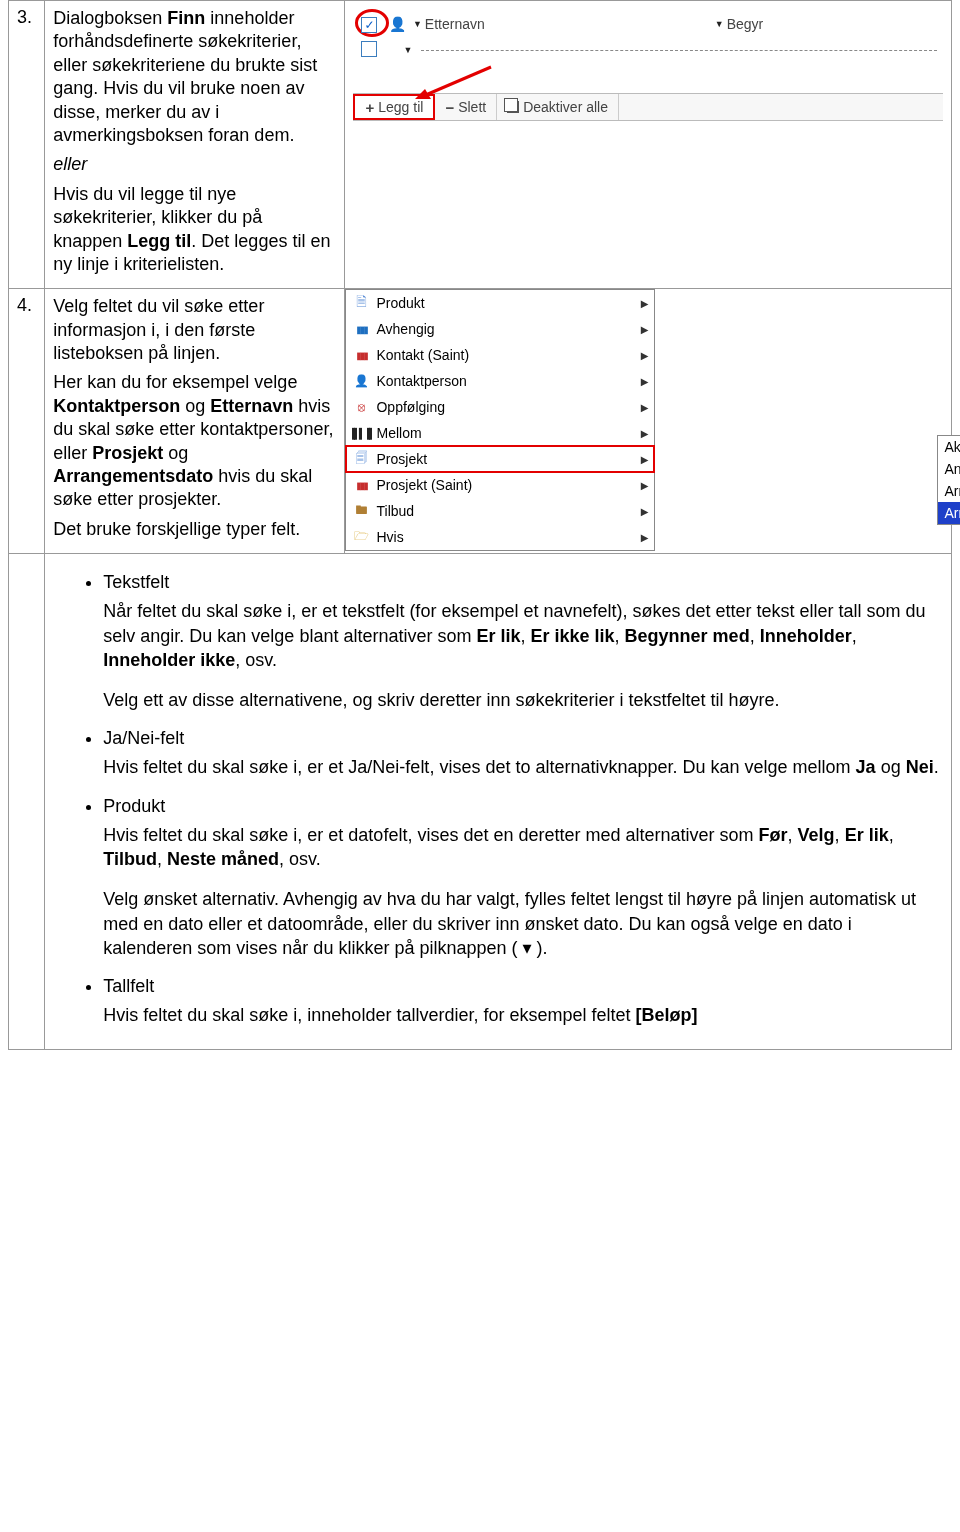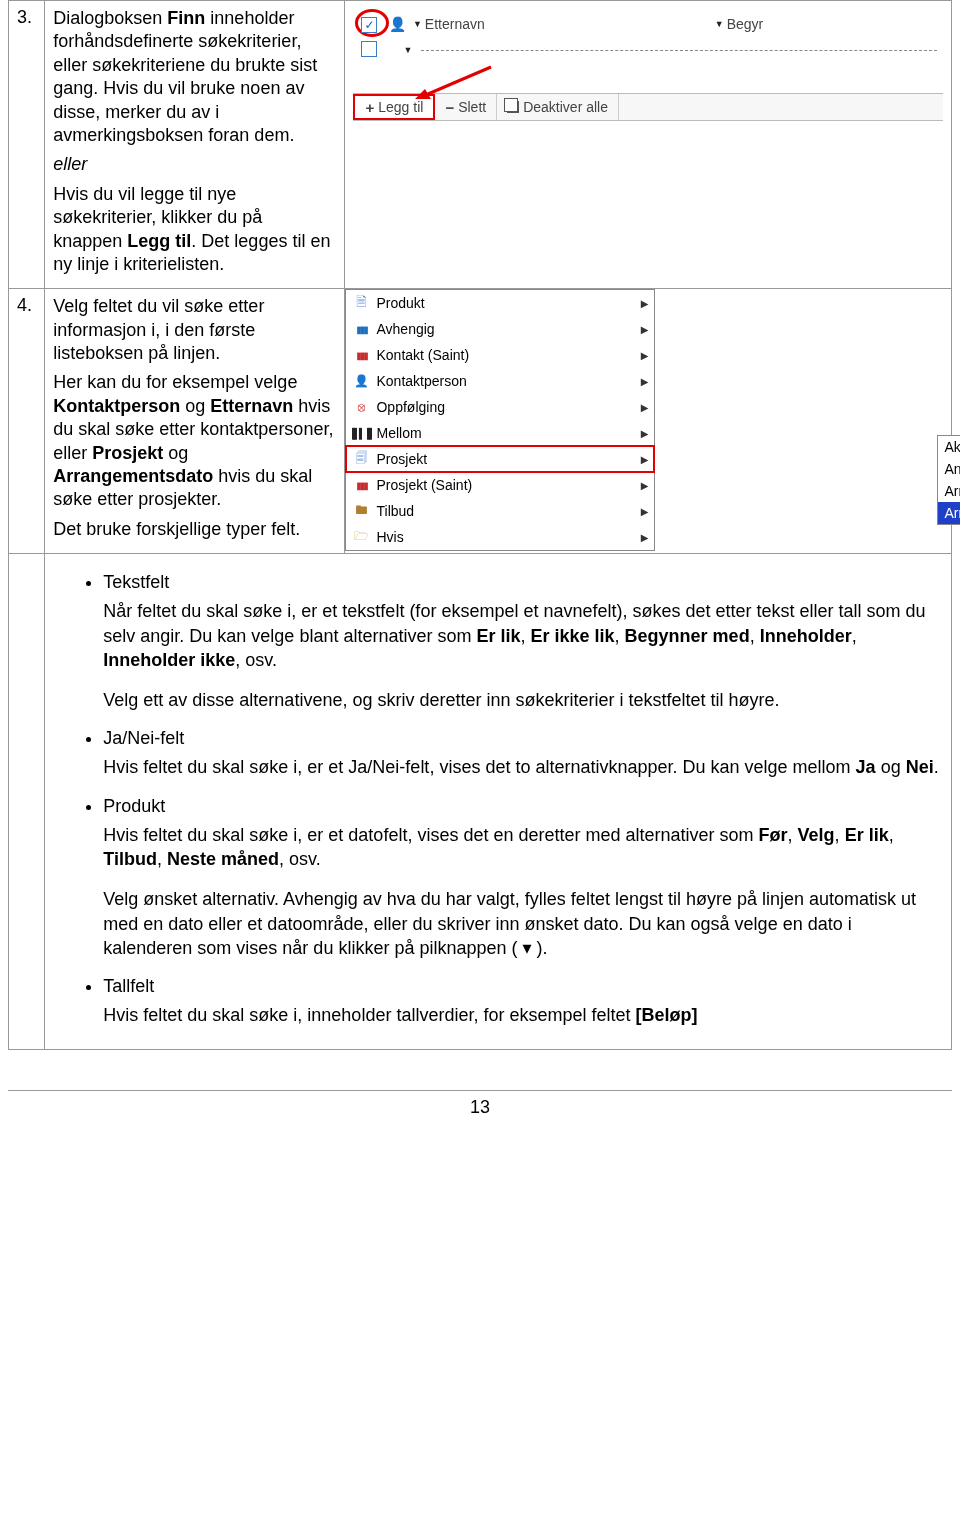--- a/index.html
+++ b/index.html
@@ -300,14 +300,13 @@
     </ul>
     <p class="sub">
       <span>Hvis feltet du skal søke i, inneholder tallverdier, for eksempel feltet </span><span class="b">[Beløp]</span>
     </p>
   </td>
 </tr>
 
 </tbody>
     </table>
 
-<div class="ftr">13</div>
 </div>
 
 </body></html>

